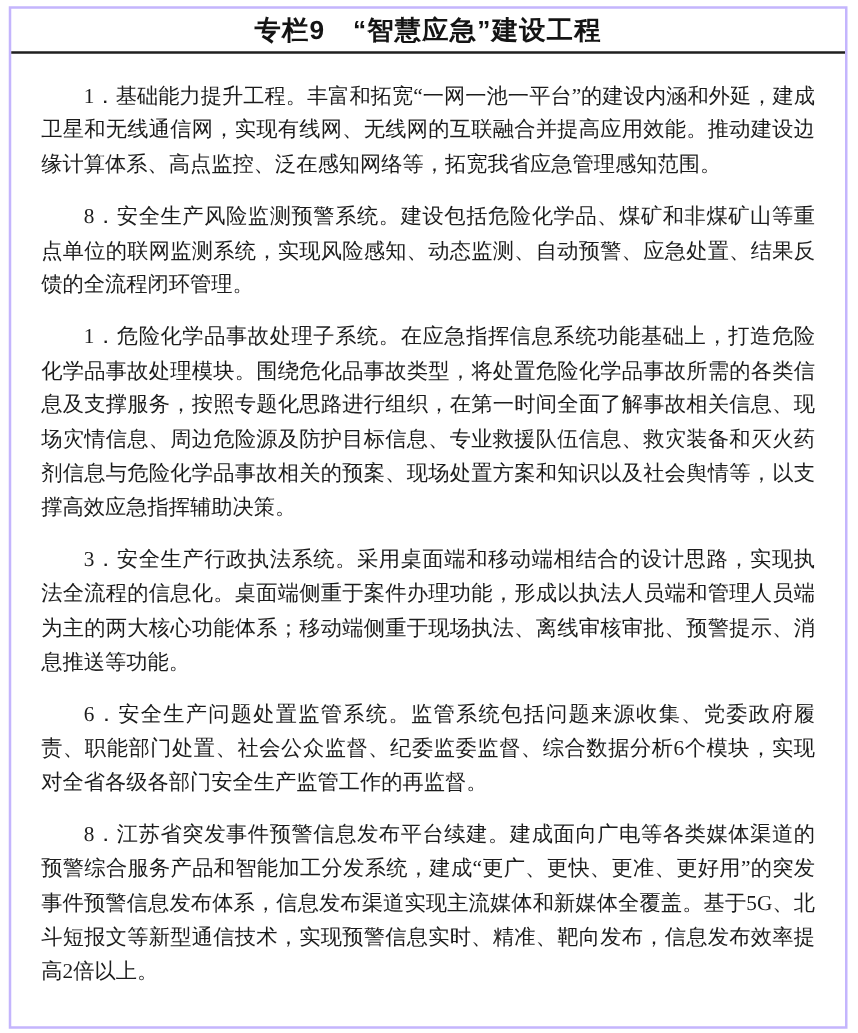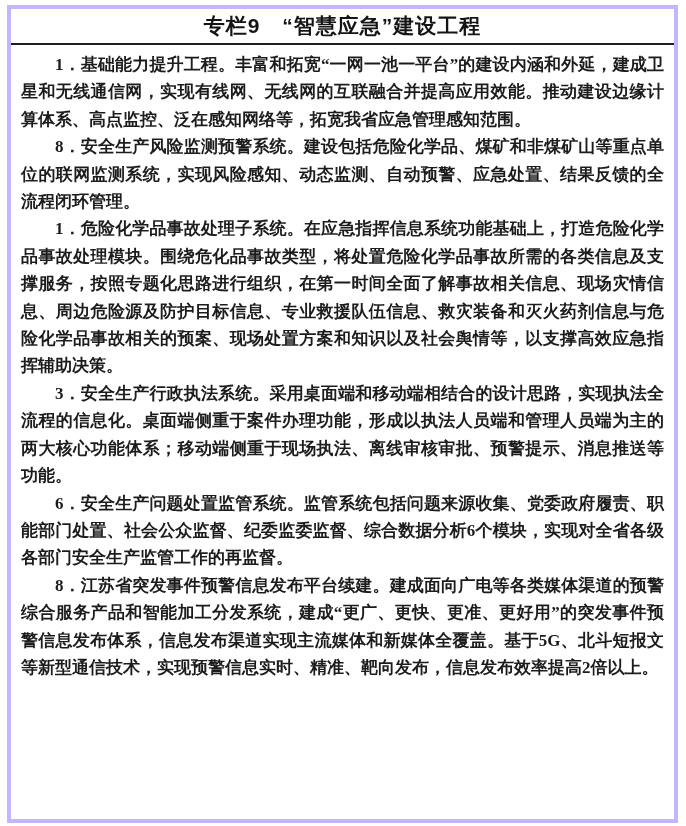--- a/index.html
+++ b/index.html
@@ -14,21 +14,21 @@
     background: #ffffff;
     overflow: hidden;
   }
   .panel {
     position: absolute;
     left: 7px;
     top: 5px;
     width: 671px;
     height: 818px;
     box-sizing: border-box;
-    border: 4px solid #c4b5fd;
+    border: 2px solid #c4b5fd;
     background: #ffffff;
     display: flex;
     flex-direction: column;
   }
   .panel-title {
     flex: 0 0 auto;
     height: 36px;
     box-sizing: border-box;
     border-bottom: 2px solid #1f1f1f;
     display: flex;
@@ -46,24 +46,23 @@
     box-sizing: border-box;
     padding: 6px 10px 4px 10px;
     font-family: "Liberation Serif", "DejaVu Serif", serif;
     font-size: 17px;
     line-height: 27.4px;
     color: #1c1c1c;
     text-align: justify;
     overflow: hidden;
   }
   .panel-body p {
-    margin: 0;
+    margin: 14px;
     padding: 0;
     text-indent: 2em;
-    font-weight: bold;
   }
 </style>
 </head>
 <body>
 
 <div class="page">
   <div class="panel">
     <div class="panel-title">专栏9　“智慧应急”建设工程</div>
     <div class="panel-body">
       <p>1．基础能力提升工程。丰富和拓宽“一网一池一平台”的建设内涵和外延，建成卫星和无线通信网，实现有线网、无线网的互联融合并提高应用效能。推动建设边缘计算体系、高点监控、泛在感知网络等，拓宽我省应急管理感知范围。</p>

